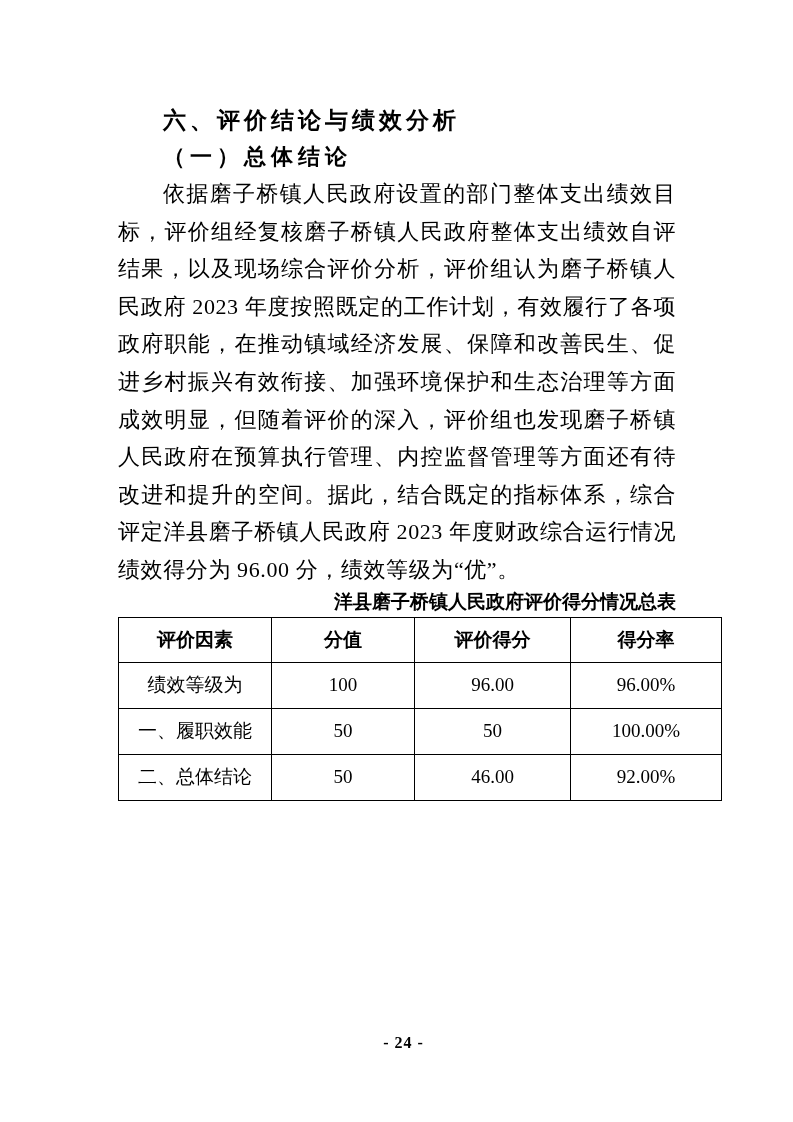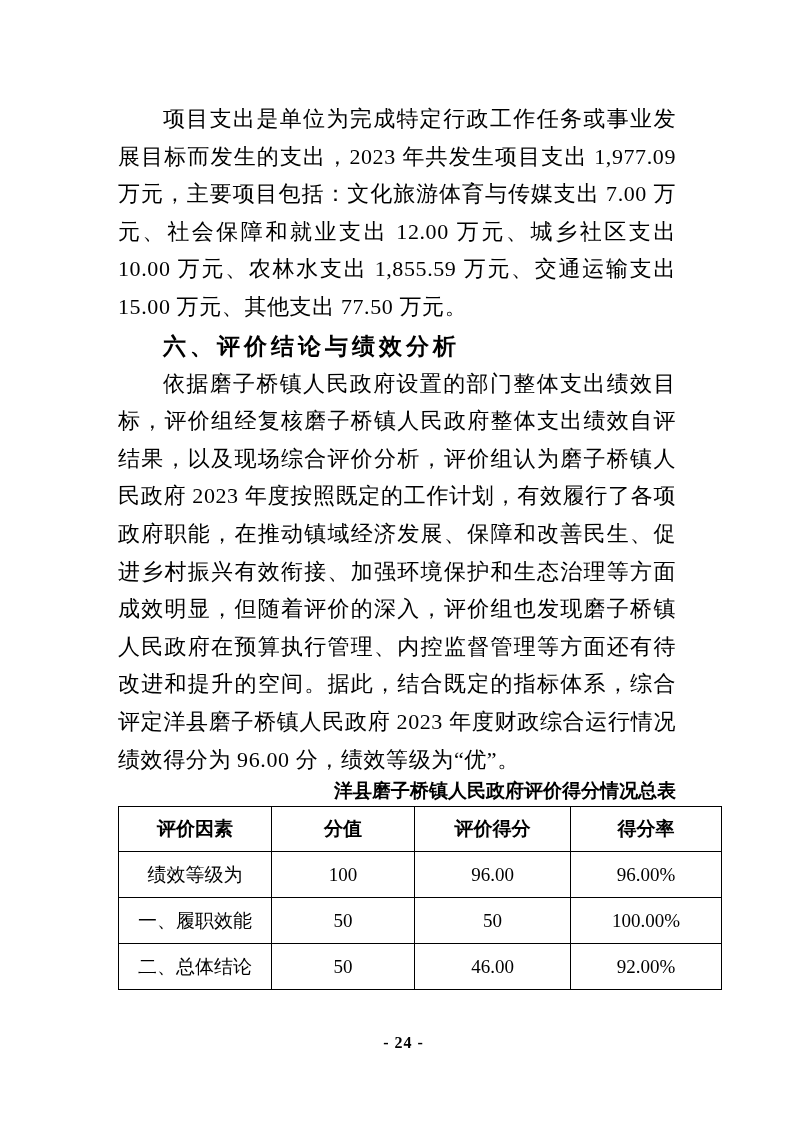--- a/index.html
+++ b/index.html
@@ -103,24 +103,24 @@
     letter-spacing: 1px;
   }
 </style>
 </head>
 <body>
 
 <div class="page">
   <div class="content">
 
 
-    <p class="para textblock">项目支出是单位为完成特定行政工作任务或事业发展目标而发生的支出，2023 年共发生项目支出 1,977.09 万元，主要项目包括：文化旅游体育与传媒支出 7.00 万元、社会保障和就业支出 12.00 万元、城乡社区支出 10.00 万元、农林水支出 1,855.59 万元、交通运输支出 15.00 万元、其他支出 77.50 万元。</p>
 
     <div class="h-hei textblock">六、评价结论与绩效分析</div>
 
+    <div class="h-kai second textblock">（一）总体结论</div>
 
     <p class="para textblock">依据磨子桥镇人民政府设置的部门整体支出绩效目标，评价组经复核磨子桥镇人民政府整体支出绩效自评结果，以及现场综合评价分析，评价组认为磨子桥镇人民政府 2023 年度按照既定的工作计划，有效履行了各项政府职能，在推动镇域经济发展、保障和改善民生、促进乡村振兴有效衔接、加强环境保护和生态治理等方面成效明显，但随着评价的深入，评价组也发现磨子桥镇人民政府在预算执行管理、内控监督管理等方面还有待改进和提升的空间。据此，结合既定的指标体系，综合评定洋县磨子桥镇人民政府 2023 年度财政综合运行情况绩效得分为 96.00 分，绩效等级为“优”。</p>
 
     <div class="table-title">洋县磨子桥镇人民政府评价得分情况总表</div>
 
     <table class="score">
       <thead>
         <tr>
           <th class="c1">评价因素</th>
           <th class="c2">分值</th>

